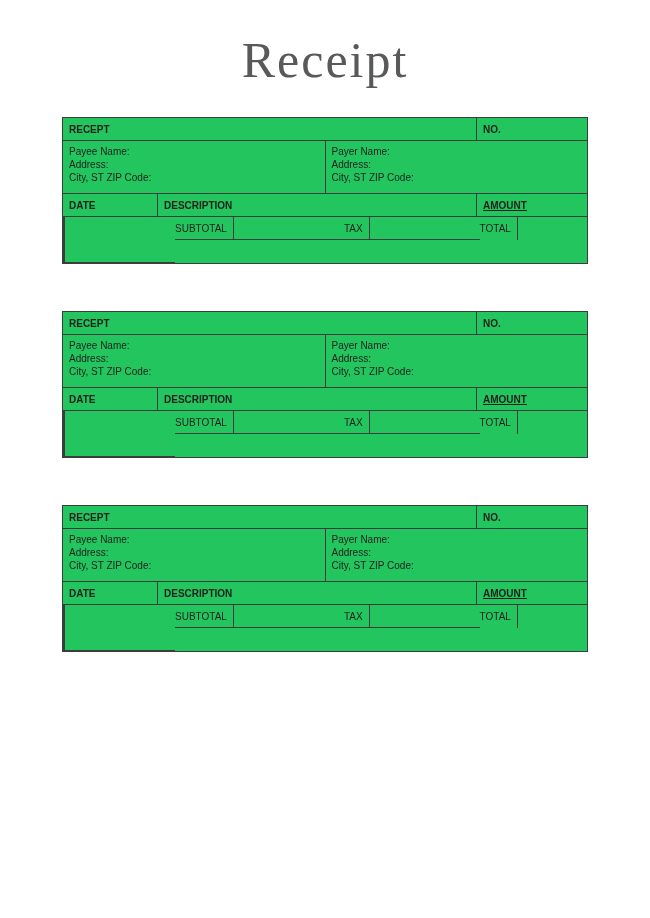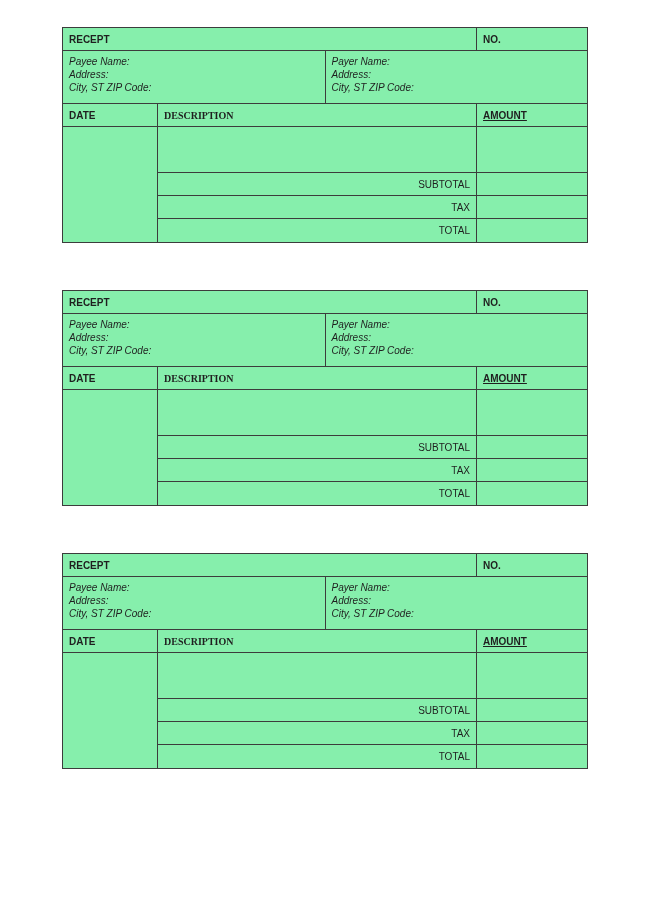--- a/index.html
+++ b/index.html
@@ -17,59 +17,60 @@
     font-weight: 400;
     font-size: 50px;
     line-height: 60px;
     letter-spacing: 2px;
     color: #58595b;
   }
   .receipts { padding: 27px 62px 0 62px; }
   .block {
     border: 1px solid #3c3c3c;
     margin-bottom: 47px;
-    background: #86efac;
+    background: #22c55e;
   }
   .row { display: flex; }
   .bb { border-bottom: 1px solid #3c3c3c; }
   .br { border-right: 1px solid #3c3c3c; }
 
   .r-head { height: 23px; }
   .r-head .cell { display: flex; align-items: center; padding-left: 6px; font-size: 10px; font-weight: bold; }
   .r-head .c-receipt { flex: 1; }
   .r-head .c-no { width: 110px; }
 
   .r-party { height: 53px; }
-  .party-cell { flex: 1; padding: 4px 6px; font-size: 10px; line-height: 13px; font-style: italic; }
+  .party-cell { flex: 1; padding: 4px 6px; font-size: 10px; line-height: 13px; }
 
   .r-cols { height: 23px; }
   .r-cols .cell { display: flex; align-items: center; padding-left: 6px; font-size: 10px; font-weight: bold; }
   .c-date { width: 95px; }
-  .c-desc { flex: 1; font-family: Liberation Serif, serif; }
+  .c-desc { flex: 1; }
   .c-amt  { width: 110px; text-decoration: underline; }
 
   .r-body { display: flex; }
   .date-entry { width: 95px; }
-  .stack { flex: 1; display: flex; flex-direction: column; }
+  .stack { flex: 1; display: flex; }
   .entry-row { height: 46px; }
   .desc-entry { flex: 1; }
   .amt-entry { width: 110px; }
   .total-row { height: 23px; }
   .total-row:last-child { border-bottom: none; text-align: right; }
   .label-cell {
     flex: 1;
     display: flex; align-items: center; justify-content: flex-end;
     padding-right: 6px;
     font-size: 10px;
   }
 </style>
 </head>
 <body>
 
 <div class="page">
+  <h1 class="title">Receipt</h1>
 
   <div class="receipts">
 
     <div class="block">
       <div class="row r-head bb">
         <div class="cell c-receipt br">
           <span>RECEPT</span>
         </div>
         <div class="cell c-no">
           <span>NO.</span>

